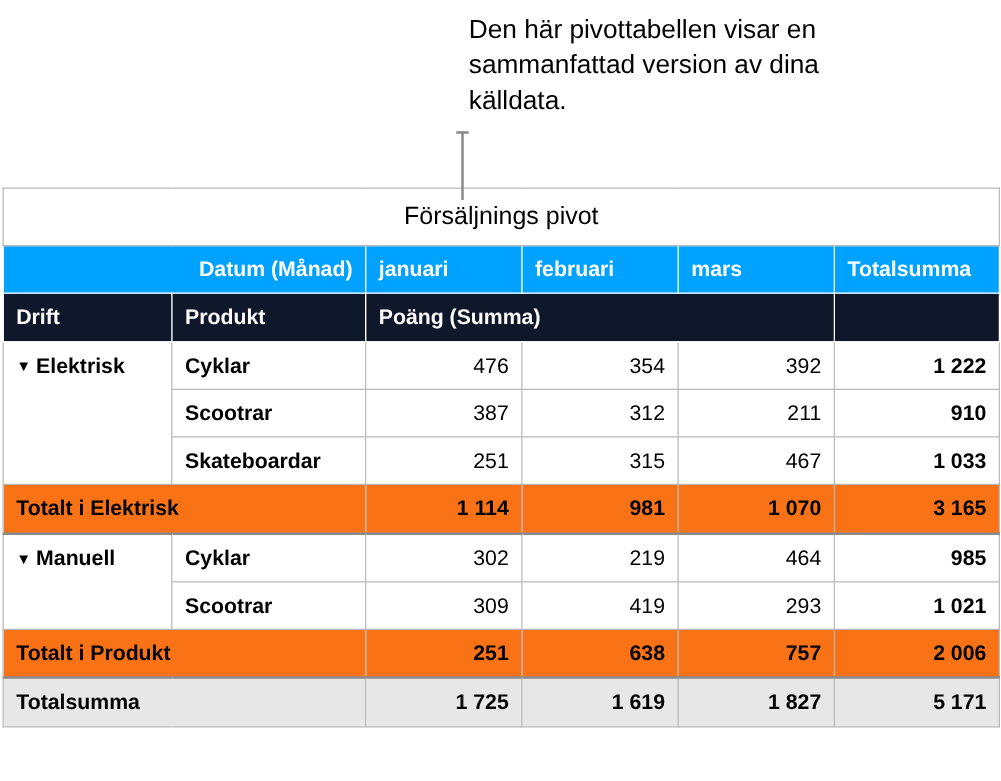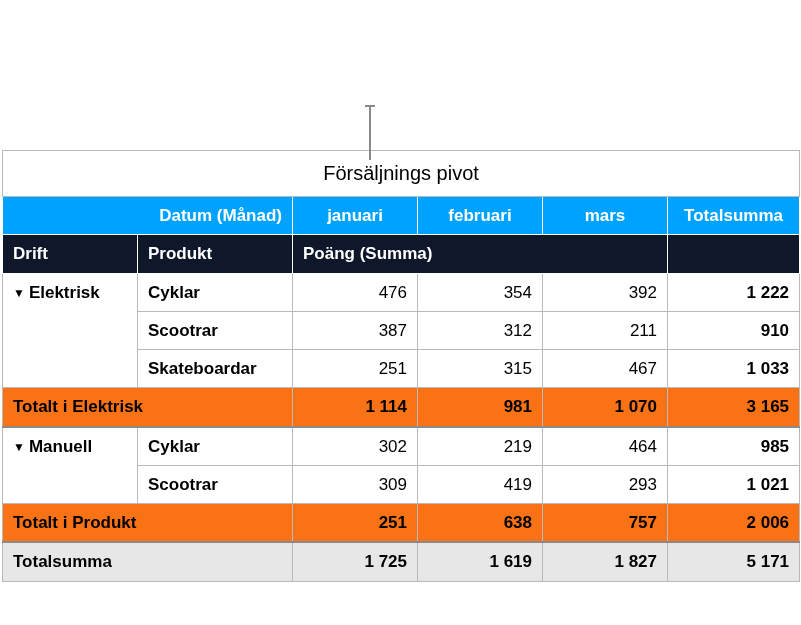--- a/index.html
+++ b/index.html
@@ -57,21 +57,21 @@
   .title-row td {
     text-align: center;
     font-weight: 400;
     font-size: 20px;
     padding: 10px 0;
   }
   .hdr {
     background: #00a2ff;
     color: #fff;
     font-weight: 700;
-    text-align: center;
+    text-align: left;
     border-color: #fff !important;
     border-top-color:#b9b9b9 !important;
   }
   .hdr-right { text-align: right; }
   .hdr2 {
     background: #0f172a;
     color: #fff;
     font-weight: 700;
     border-color: #fff !important;
   }
@@ -97,20 +97,21 @@
   .thick-top { border-top: 2px solid #8a8a8a !important; }
   col.c-drift   { width: 135px; }
   col.c-prod    { width: 155px; }
   col.c-m       { width: 125px; }
   col.c-total   { width: 132px; }
 </style>
 </head>
 <body>
 
 <div class="callout-wrap">
+  <div class="callout-text">Den här pivottabellen visar en sammanfattad version av dina källdata.</div>
   <div class="callout-line"></div>
 </div>
 
 <table class="pivot">
   <colgroup>
     <col class="c-drift">
       <col class="c-prod">
     <col class="c-m">
       <col class="c-m">
       <col class="c-m">

